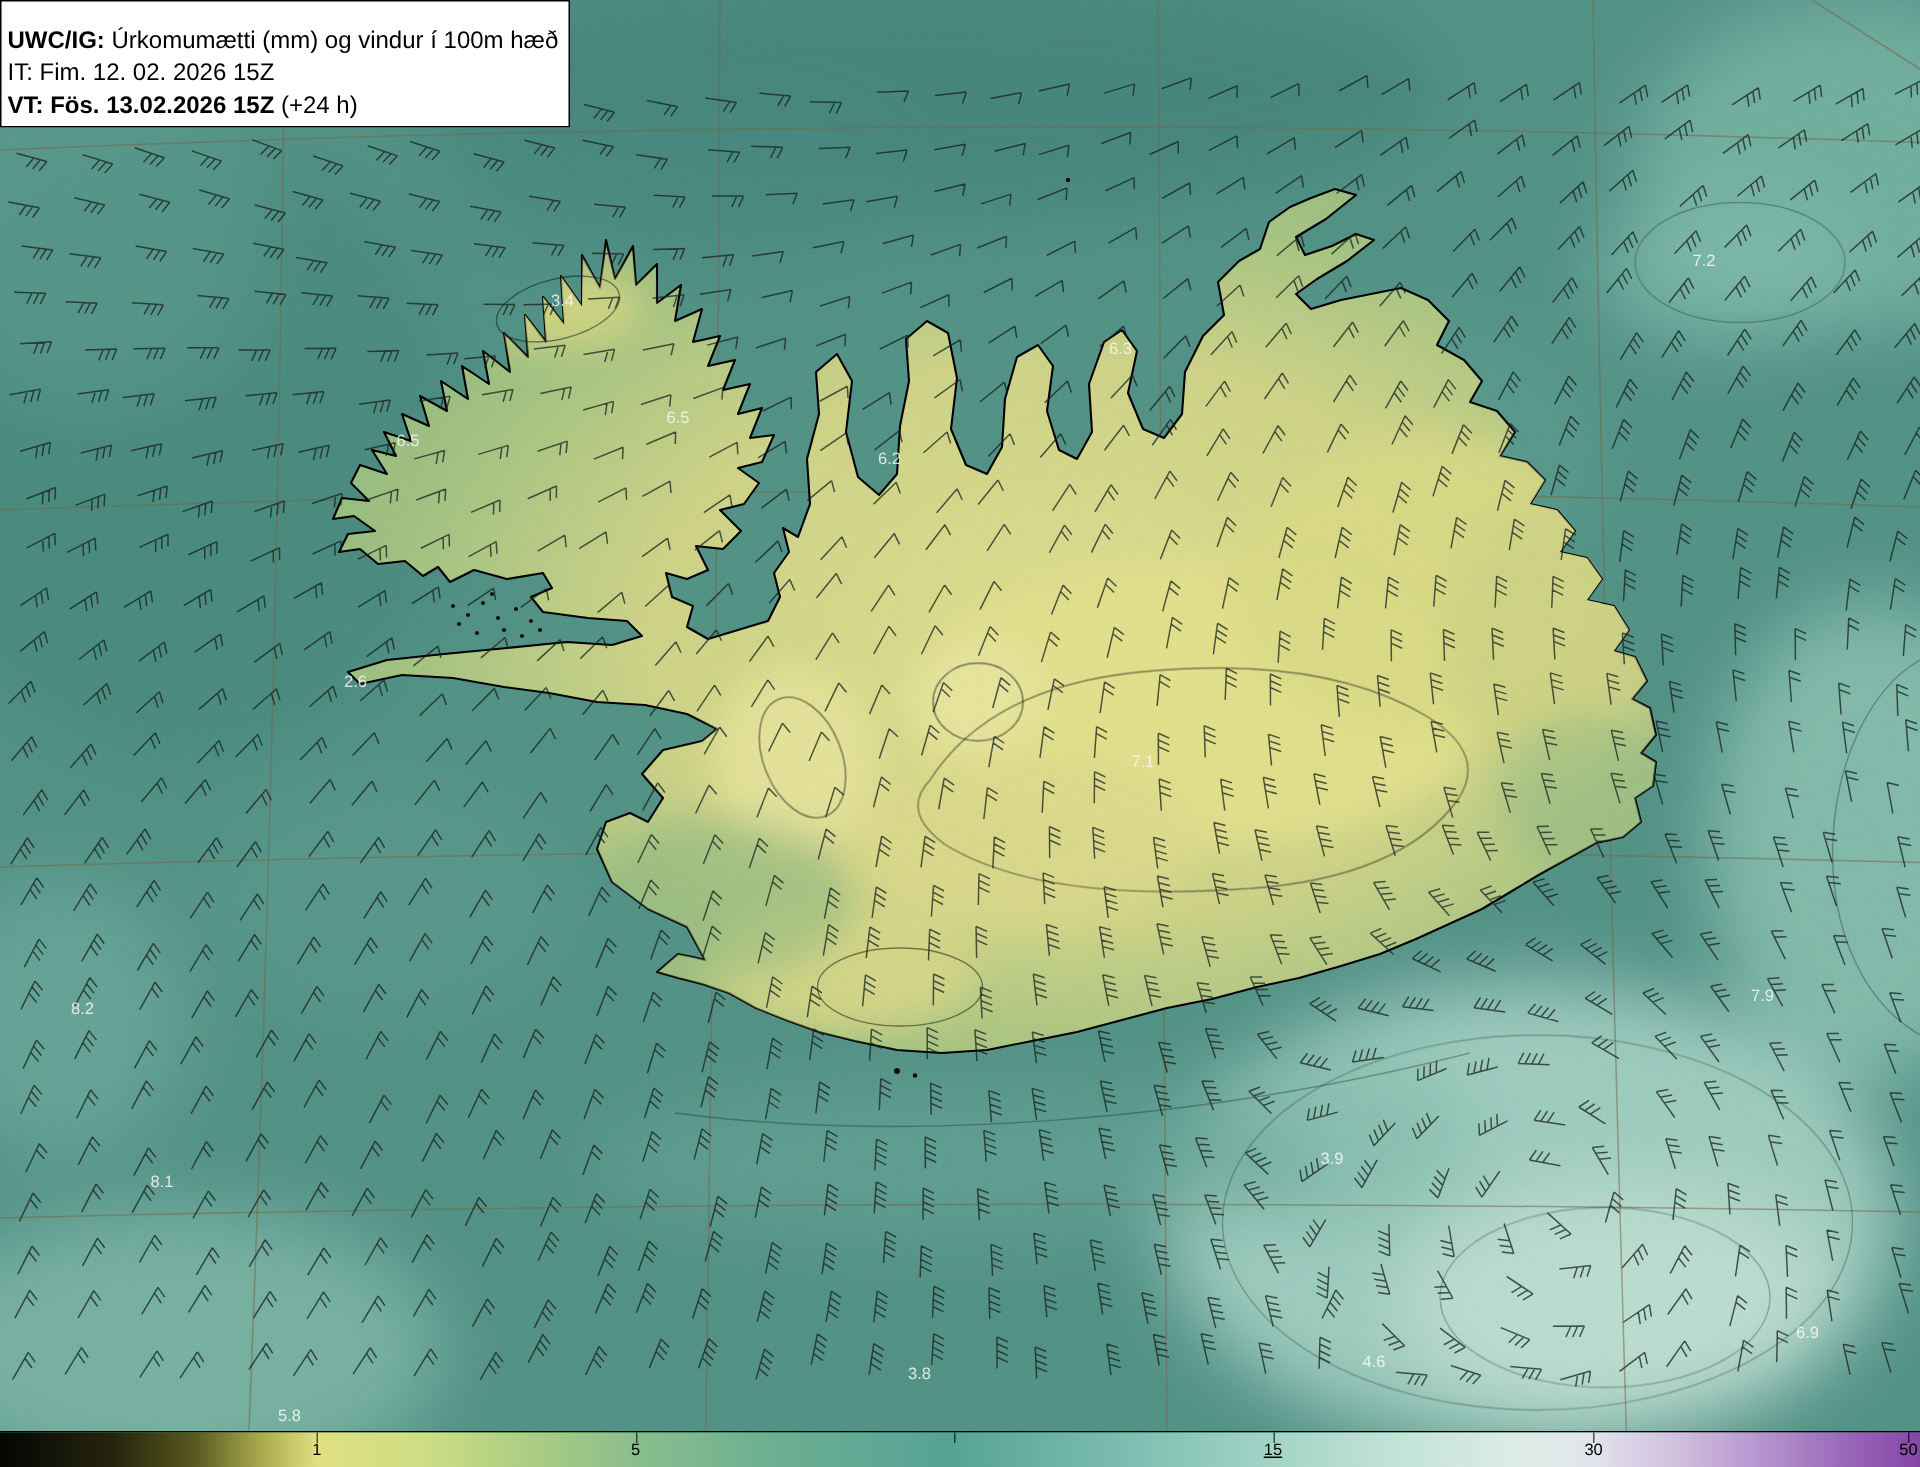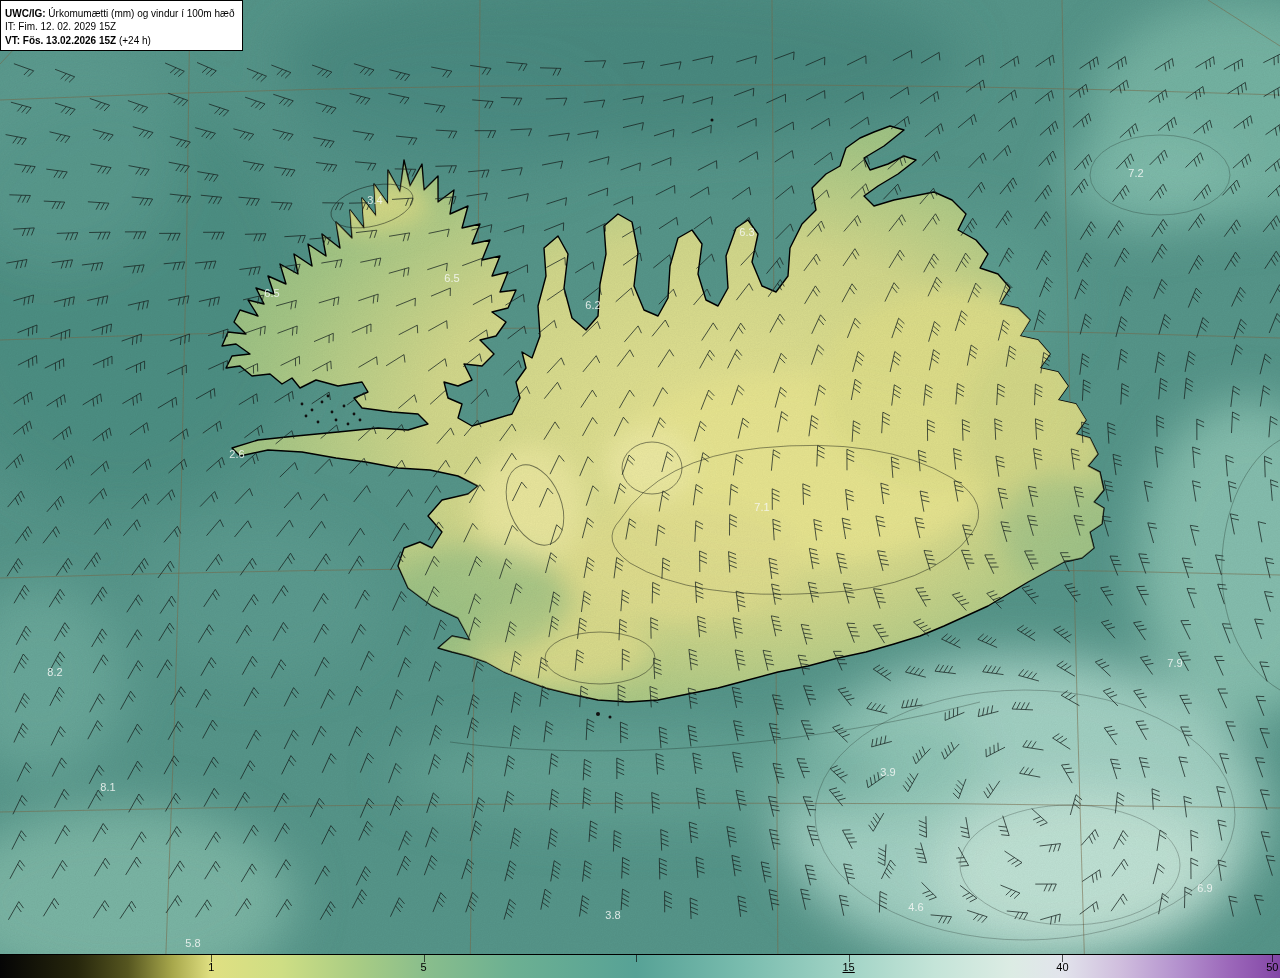--- a/index.html
+++ b/index.html
@@ -3,21 +3,21 @@
 <meta charset="utf-8">
 <style>
   html,body{margin:0;padding:0;background:#222;}
   .stage{
     position:relative;width:1280px;height:978px;overflow:hidden;
     font-family:"Liberation Sans",sans-serif;background:#58998d;
   }
   .stage svg{position:absolute;top:0;left:0;display:block;}
   .titlebox{
     position:absolute;top:0;left:0;background:#ffffff;border:1px solid #000;
-    padding:6px 7px 3px 4px;font-size:10px;line-height:1.34;color:#000;white-space:nowrap;z-index:5;
+    padding:16px 7px 3px 4px;font-size:16px;line-height:1.34;color:#000;white-space:nowrap;z-index:5;
   }
   .b{font-weight:bold;}
   .colorbar{
     position:absolute;left:0;bottom:0;width:1280px;height:23px;z-index:5;
     border-top:1px solid #000;
   }
   .cb-grad{position:absolute;left:0;top:0;width:100%;height:100%;}
   .cb-tick{position:absolute;top:0;width:1px;height:7px;background:rgba(0,0,0,.65);}
   .cb-label{
     position:absolute;top:0;height:100%;display:flex;align-items:center;
@@ -160,36 +160,36 @@
         <text x="1205" y="892" class="vlabel">6.9</text>
         <text x="193" y="947" class="vlabel">5.8</text>
       </g>
   </svg>
 
   <div class="titlebox">
     <div>
       <span class="b">UWC/IG:</span>
       <span>Úrkomumætti (mm) og vindur í 100m hæð</span>
     </div>
-    <div>IT: Fim. 12. 02. 2029 15Z</div>
+    <div>IT: Fim. 12. 02. 2026 15Z</div>
     <div>
       <span class="b">VT: Fös. 13.02.2026 15Z</span>
       <span>(+24 h)</span>
     </div>
   </div>
 
   <div class="colorbar">
     <div class="cb-grad" style="background: linear-gradient(to right, rgb(5, 5, 5) 0%, rgb(38, 38, 12) 6%, rgb(86, 86, 32) 10%, rgb(168, 168, 76) 13.5%, rgb(224, 224, 130) 16.5%, rgb(206, 222, 132) 22%, rgb(168, 204, 132) 28%, rgb(138, 190, 140) 33.1%, rgb(108, 176, 146) 40%, rgb(87, 162, 150) 49.7%, rgb(121, 188, 174) 58%, rgb(162, 212, 198) 66.3%, rgb(196, 228, 216) 73%, rgb(220, 236, 228) 79%, rgb(226, 228, 236) 83%, rgb(208, 190, 222) 87.5%, rgb(180, 146, 206) 92%, rgb(156, 104, 186) 96%, rgb(131, 70, 166) 100%);"></div>
   <div class="cb-tick" style="left: 16.5%;"></div>
       <div class="cb-label" style="left: 16.5%;">1</div>
       <div class="cb-tick" style="left: 33.1%;"></div>
       <div class="cb-label" style="left: 33.1%;">5</div>
       <div class="cb-tick" style="left: 49.7%;"></div>
       <div class="cb-label" style="left: 49.7%; margin-top: 20px;">10</div>
       <div class="cb-tick" style="left: 66.3%;"></div>
       <div class="cb-label" style="left: 66.3%; text-decoration: underline;">15</div>
       <div class="cb-tick" style="left: 83%;"></div>
-      <div class="cb-label" style="left: 83%;">40</div>
+      <div class="cb-label" style="left: 83%;">30</div>
       <div class="cb-tick" style="left: 99.4%;"></div>
       <div class="cb-label" style="left: 99.4%; text-align: center;">50</div>
     </div>
 
 </div>
 
 </body></html>

